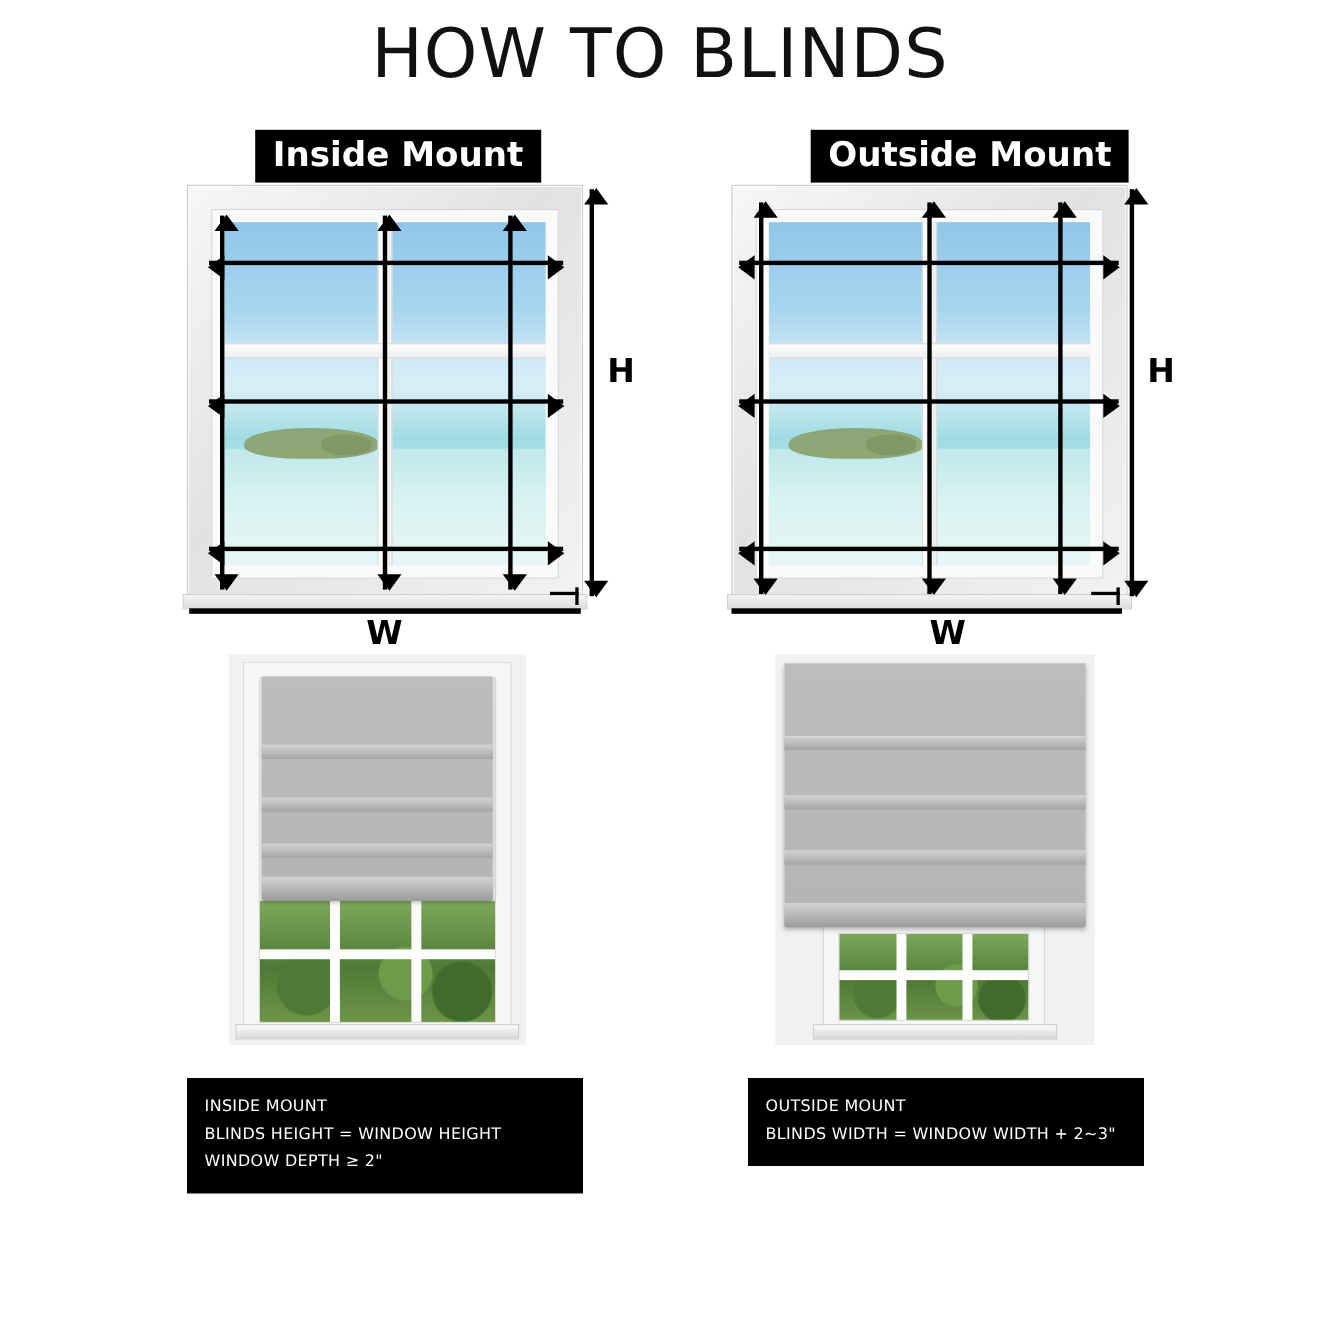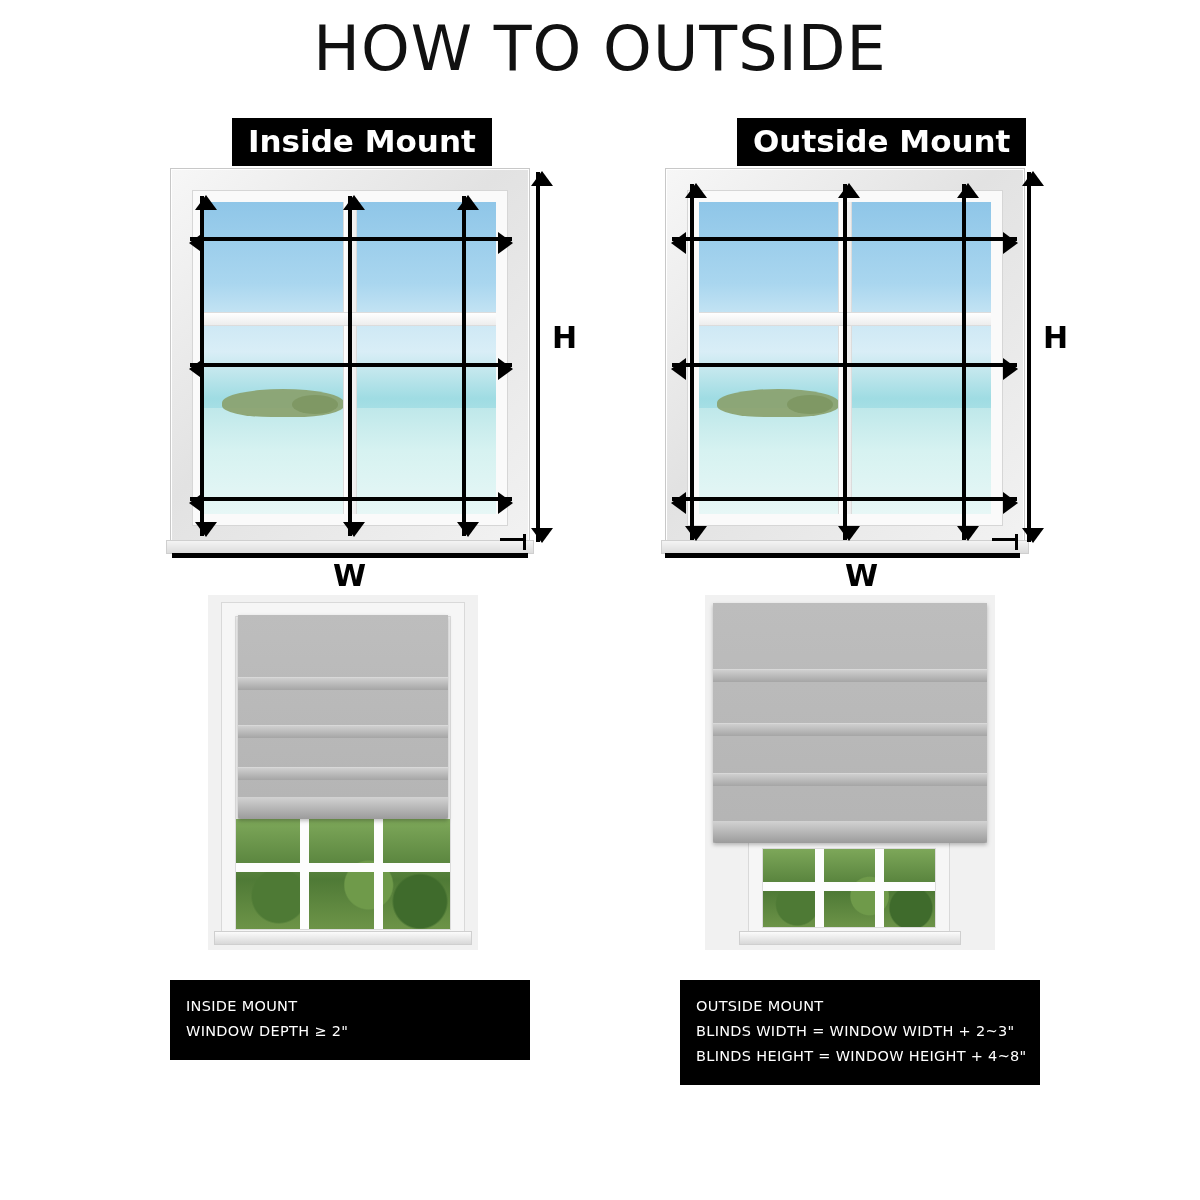--- a/index.html
+++ b/index.html
@@ -268,21 +268,21 @@
   #caption-inside  { left: 170px; top: 980px; width: 360px; }
   #caption-outside { left: 680px; top: 980px; width: 360px; }
   .caption .cap-title { font-weight: 400; }
   .caption div { white-space: nowrap; }
 </style>
 </head>
 <body>
 
 <div class="page">
 
-  <div class="main-title">HOW TO OUTSIDE</div>
+  <div class="main-title">HOW TO BLINDS</div>
 
   <div class="col-heading" id="heading-inside">Inside Mount</div>
 
   <div class="window-wrap" id="win-inside">
     <div class="win-frame"></div>
     <div class="win-frame-inner"></div>
     <div class="win-glass">
       <div class="horizon"></div>
       <div class="sea-line"></div>
       <div class="island"></div>
@@ -323,20 +323,21 @@
         <div class="shade-fold" style="top:62px;"></div>
         <div class="shade-fold" style="top:110px;"></div>
         <div class="shade-fold" style="top:152px;"></div>
         <div class="shade-bottom"></div>
       </div>
     </div>
   </div>
 
   <div class="caption" id="caption-inside">
     <div class="cap-title">INSIDE MOUNT</div>
+    <div>BLINDS HEIGHT = WINDOW HEIGHT</div>
     <div>WINDOW DEPTH ≥ 2"</div>
   </div>
 
   <div class="col-heading" id="heading-outside">Outside Mount</div>
 
   <div class="window-wrap" id="win-outside">
     <div class="win-frame"></div>
     <div class="win-frame-inner"></div>
     <div class="win-glass">
       <div class="horizon"></div>
@@ -380,17 +381,16 @@
         <div class="shade-fold" style="top:120px;"></div>
         <div class="shade-fold" style="top:170px;"></div>
         <div class="shade-bottom"></div>
       </div>
     </div>
   </div>
 
   <div class="caption" id="caption-outside">
     <div class="cap-title">OUTSIDE MOUNT</div>
     <div>BLINDS WIDTH = WINDOW WIDTH + 2~3"</div>
-    <div>BLINDS HEIGHT = WINDOW HEIGHT + 4~8"</div>
     <div></div>
   </div>
 
 </div>
 
 </body></html>

